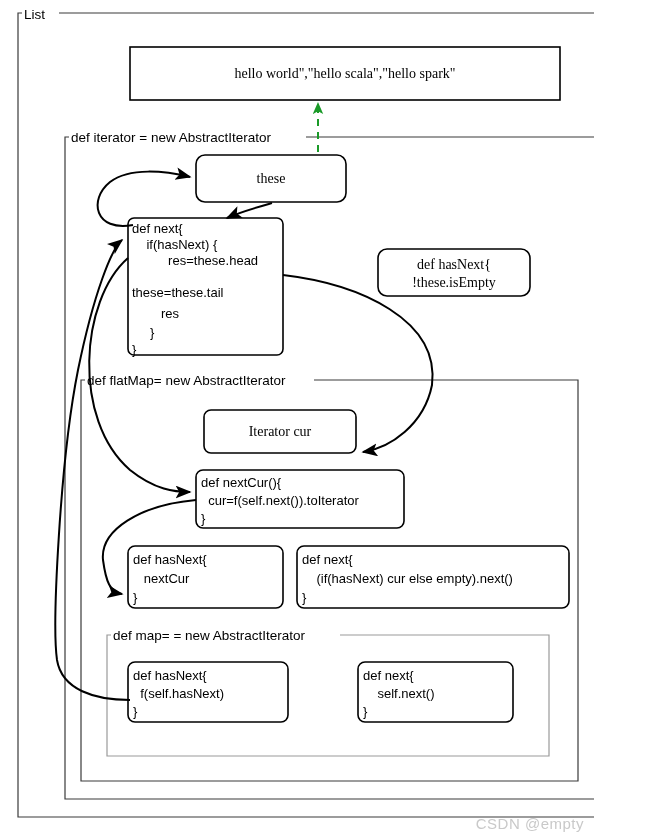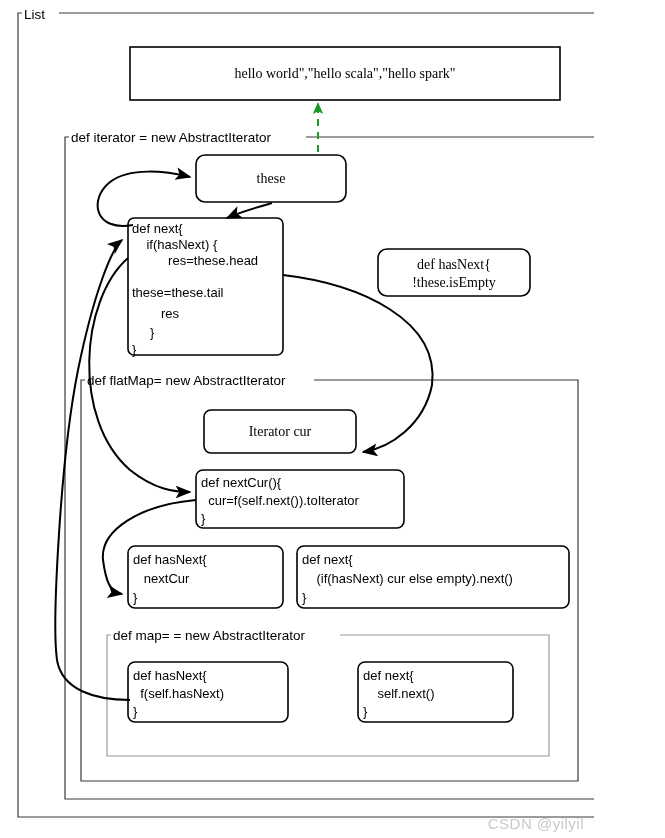--- a/index.html
+++ b/index.html
@@ -195,14 +195,14 @@
 
     <path class="flow" d="M 283,275 C 360,284 440,320 432,385 C 424,425 390,448 363,452" marker-end="url(#arrowhead)"></path>
 
     <path class="flow" d="M 128,258 C 80,300 72,420 130,470 C 155,490 175,492 190,492" marker-end="url(#arrowhead)"></path>
 
     <path class="flow" d="M 196,500 C 140,505 100,530 103,560 C 106,582 110,592 122,594" marker-end="url(#arrowhead)"></path>
 
     <path class="flow" d="M 130,700 C 95,700 62,690 57,660 C 52,625 60,460 78,370 C 94,292 112,248 122,240" marker-end="url(#arrowhead)"></path>
   </svg>
 
-  <div class="watermark">CSDN @yilyil</div>
+  <div class="watermark">CSDN @empty</div>
 </div>
 
 </body></html>

